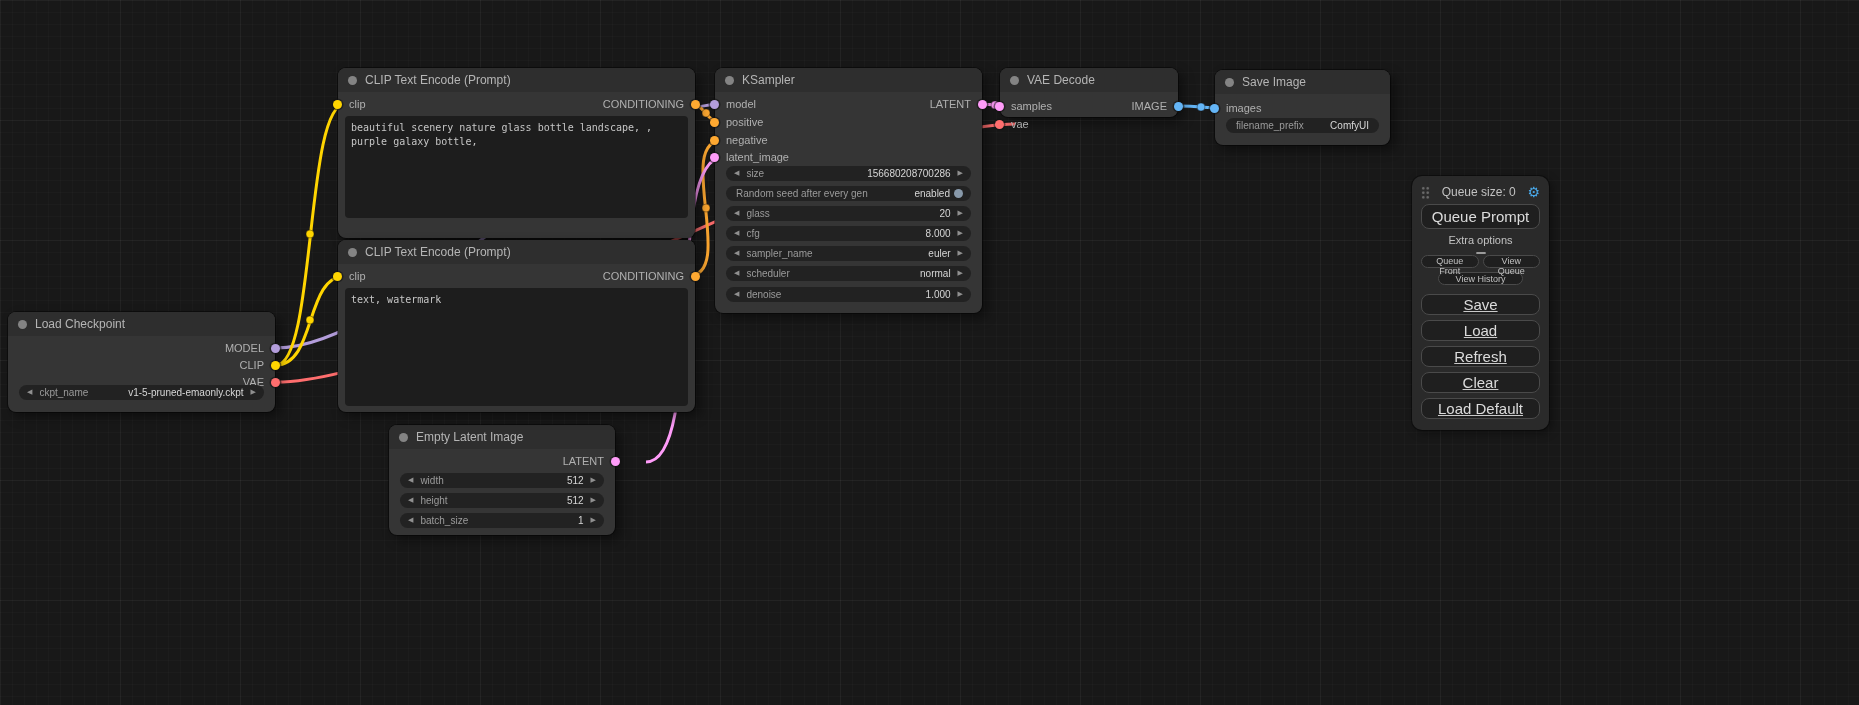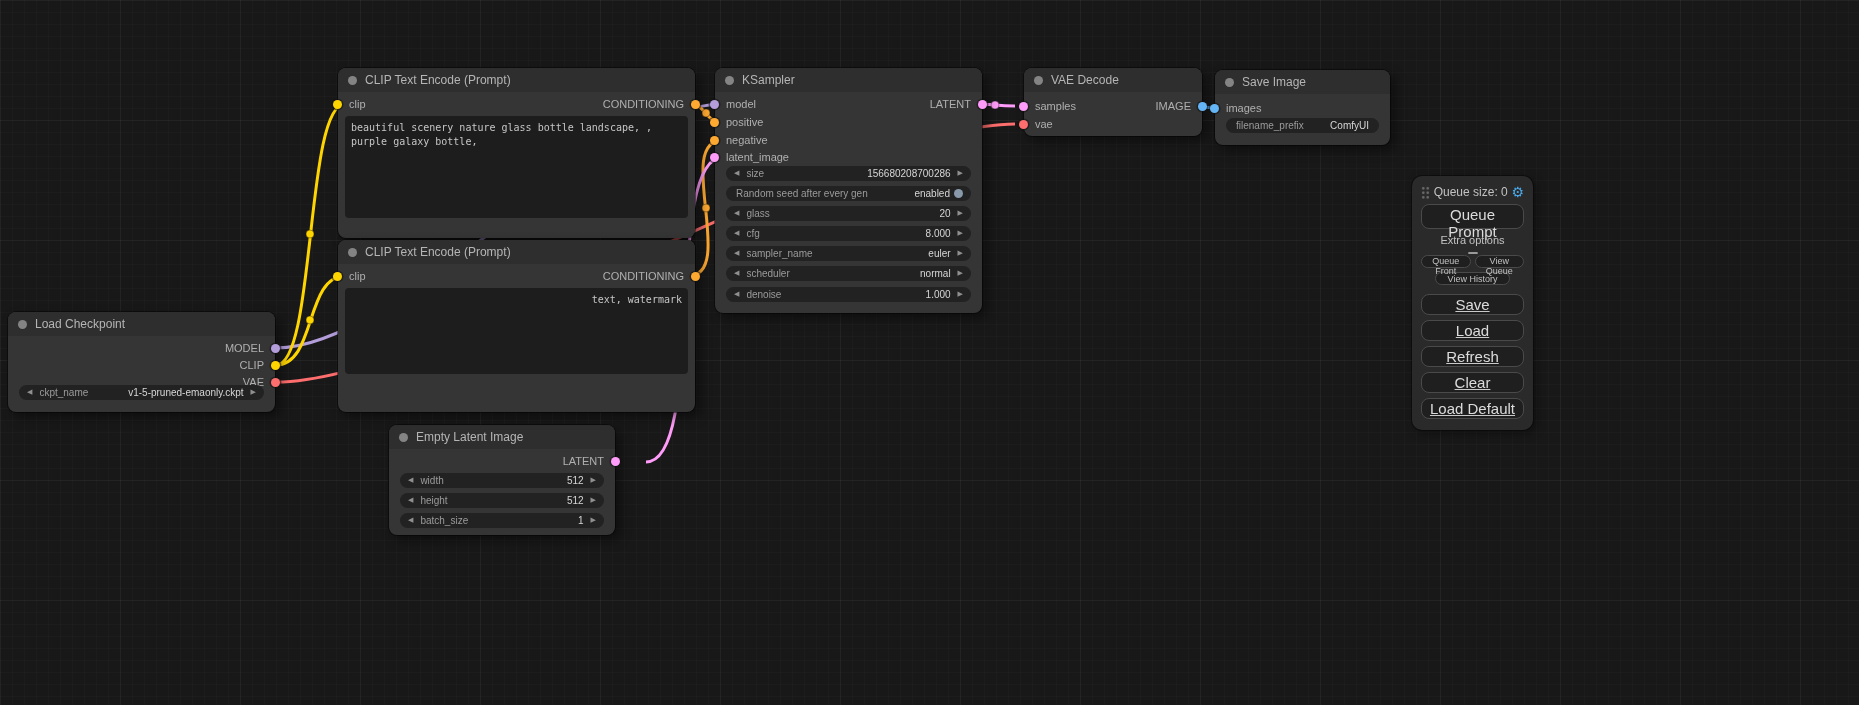--- a/index.html
+++ b/index.html
@@ -43,21 +43,21 @@
   .widget.noarrows .wvalue { margin-right:2px; }
   .toggle-dot { width:9px; height:9px; border-radius:50%; margin-left:2px; flex:none; }
 
   .ntext {
     position:absolute; left:7px; right:7px; background:#1d1d1d; border-radius:4px;
     padding:5px 6px; font-family:"DejaVu Sans Mono", monospace; font-size:10px;
     line-height:1.35; color:#c6c6c6; white-space:pre-wrap; box-sizing:border-box; overflow:hidden;
   }
 
   #queue-panel {
-    position:absolute; left:1412px; top:176px; width:121px; z-index:4;
+    position:absolute; left:1412px; top:176px; width:137px; z-index:4;
     background:#2a2a2a; border-radius:10px; padding:7px 9px 11px; box-sizing:border-box;
     box-shadow:0 0 0 1px rgba(0,0,0,0.35), 3px 3px 10px rgba(0,0,0,0.4);
     color:#c9c9c9;
   }
   .qp-header { display:flex; align-items:center; height:18px; margin-bottom:3px; }
   .drag-dots { width:9px; height:13px; background-image:radial-gradient(circle, #6c6c6c 1.1px, transparent 1.4px); background-size:4.5px 4.5px; }
   .qp-size { flex:1; text-align:center; font-size:12px; color:#c2c2c2; }
   .gear { font-size:14px; line-height:14px; font-family:"DejaVu Sans", sans-serif; cursor:pointer; }
   .btn {
     display:block; width:100%; background:#1f1f1f; border:1px solid #4a4a4a;
@@ -143,21 +143,21 @@
       <span>CLIP Text Encode (Prompt)</span>
     </div>
     <div class="slot in" style="top:29px">
       <span class="sdot" style="background: rgb(255, 213, 0);"></span>
       <span>clip</span>
     </div>
     <div class="slot out" style="top:29px">
       <span class="sdot" style="background: rgb(255, 169, 49);"></span>
       <span>CONDITIONING</span>
     </div>
-    <div class="ntext" style="top:48px;height:86px;text-align:right;">text, watermark</div>
+    <div class="ntext" style="top:48px;height:118px;">text, watermark</div>
   </div>
 
   <div class="node" style="left:389px;top:425px;width:226px;height:110px;">
     <div class="ntitle">
       <span class="tdot"></span>
       <span>Empty Latent Image</span>
     </div>
     <div class="slot out" style="top:29px">
       <span class="sdot" style="background: rgb(255, 156, 249);"></span>
       <span>LATENT</span>
@@ -243,21 +243,21 @@
       <span class="warrow">▶</span>
     </div>
     <div class="widget" style="top:219px">
       <span class="warrow">◀</span>
       <span class="wlabel">denoise</span>
       <span class="wvalue">1.000</span>
       <span class="warrow">▶</span>
     </div>
   </div>
 
-  <div class="node" style="left:1024px;top:68px;width:178px;height:68px;">
+  <div class="node" style="left:1000px;top:68px;width:178px;height:49px;">
     <div class="ntitle">
       <span class="tdot"></span>
       <span>VAE Decode</span>
     </div>
     <div class="slot in" style="top:31px">
       <span class="sdot" style="background: rgb(255, 156, 249);"></span>
       <span>samples</span>
     </div>
     <div class="slot in" style="top:49px">
       <span class="sdot" style="background: rgb(255, 110, 110);"></span>

